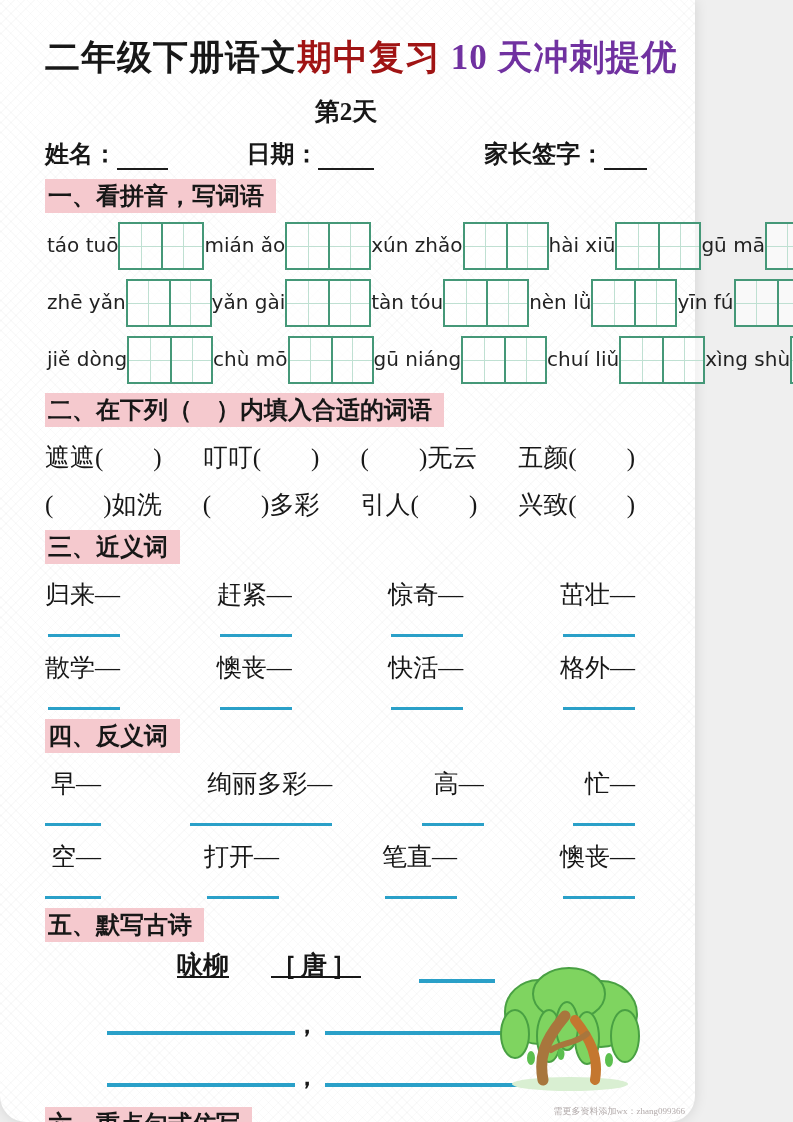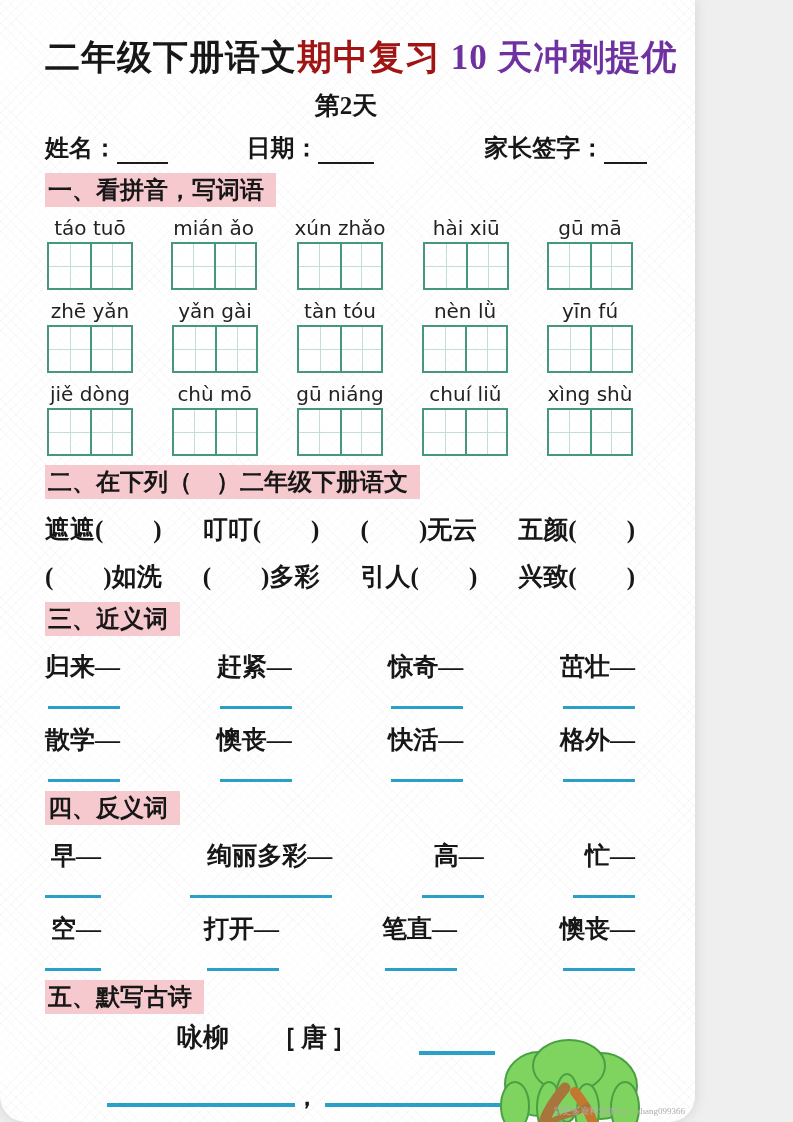--- a/index.html
+++ b/index.html
@@ -19,48 +19,48 @@
     border-radius:0 0 26px 26px;
     box-shadow:0 0 14px rgba(0,0,0,0.12);
     padding:34px 48px 0 45px;
     color:#171717;
   }
   
   .title{ text-align:center; font-size:35px; font-weight:bold; letter-spacing:1px; white-space:nowrap;}
   .title .t-black{ color:#171717; }
   .title .t-red{ color:#a01414; }
   .title .t-purple{ color:#7031a0; }
-  .subtitle{ text-align:center; font-size:25px; font-weight:bold; margin-top:8px; }
+  .subtitle{ text-align:center; font-size:25px; font-weight:bold; margin-top:14px; }
   .fields{ display:flex; align-items:flex-end; margin-top:10px; font-size:24px; font-weight:bold; }
   .f-label{ white-space:nowrap; }
   .bl{ display:inline-block; border-bottom:2px solid #1c1c1c; height:24px; }
   .f-gap2{ margin-left:78px; } .f-gap3{ margin-left:110px; }
   
   .sec-h{
     display:inline-block; background:#f5c9ce;
     font-size:24px; font-weight:bold; line-height:32px;
     padding:1px 12px 1px 3px; margin-top:9px;
   }
   
   .py-row{ display:flex; justify-content:space-between; padding:0 14px 0 2px; margin-top:9px; }
-  .py-unit{ display:flex; flex-direction:column; align-items:center; }
+  .py-unit{ display:flex; flex-direction:row; align-items:center; }
   .py{ font-family:"DejaVu Sans","Liberation Sans",sans-serif; font-size:20px; color:#222; margin-bottom:2px; white-space:nowrap; }
   .tzg{ display:inline-flex; border:2px solid #459878; background:rgba(255,255,255,.6); }
   .tzg .cell{ width:41px; height:44px; position:relative; }
   .tzg .cell + .cell{ border-left:2px solid #459878; }
   .tzg .cell::before{ content:''; position:absolute; left:50%; top:0; bottom:0; width:1px; background:#bfe0d2; }
   .tzg .cell::after{ content:''; position:absolute; top:50%; left:0; right:0; height:1px; background:#bfe0d2; }
   
-  .w-row{ display:flex; justify-content:space-between; font-size:25px; font-weight:bold; margin-top:14px; padding-right:12px; white-space:nowrap;align-items:center; }
+  .w-row{ display:flex; justify-content:space-between; font-size:25px; font-weight:normal; margin-top:14px; padding-right:12px; white-space:nowrap;align-items:center; }
   .pair{ display:flex; align-items:flex-end;flex-direction:column; }
   .tl{ display:inline-block; border-bottom:3px solid #2aa0c8; height:26px; width:72px; }
   .tl.w140{ width:142px; } .tl.w55{ width:56px; } .tl.w60{ width:62px; }
   
   .s5-body{ position:relative; margin-top:6px; min-height:150px; }
-  .poem-head{ display:flex; align-items:flex-end; margin-left:132px; font-size:26px; font-weight:bold; }
+  .poem-head{ display:flex; align-items:flex-end; margin-left:132px; font-size:26px; font-weight:bold;text-decoration:underline; }
   .poem-head .author{ margin-left:42px; letter-spacing:4px; }
   .poem-head .tl{ margin-left:58px; width:76px; border-bottom-width:4px; }
   .poem-line{ display:flex; align-items:flex-end; margin-left:62px; margin-top:30px; font-size:24px; font-weight:bold; }
   .poem-line .seg1{ width:188px; border-bottom-width:4px; height:22px; }
   .poem-line .seg2{ width:196px; border-bottom-width:4px; height:22px; margin-left:6px; }
   .punct{ line-height:20px; }
   .tree{ position:absolute; right:-2px; top:14px; width:158px; height:130px; }
   
   .sent{ font-size:24px; font-weight:bold; margin-top:12px; letter-spacing:0.5px; white-space:nowrap; }
   .watermark{ position:absolute; right:10px; bottom:4px; font-size:9px; color:#b3abab; font-family:Liberation Serif, serif; }
@@ -191,21 +191,21 @@
       </div>
     <div class="py-unit">
         <div class="py">xìng shù</div>
         <div class="tzg">
           <div class="cell"></div>
           <div class="cell"></div>
         </div>
       </div>
   </div>
 
-  <div><span class="sec-h">二、在下列（　）二年级下册语文</span></div>
+  <div><span class="sec-h">二、在下列（　）内填入合适的词语</span></div>
   <div class="w-row">
     <span>遮遮(　　)</span>
     <span>叮叮(　　)</span>
     <span>(　　)无云</span>
     <span>五颜(　　)</span>
   </div>
   <div class="w-row">
     <span>(　　)如洗</span>
     <span>(　　)多彩</span>
     <span>引人(　　)</span>

